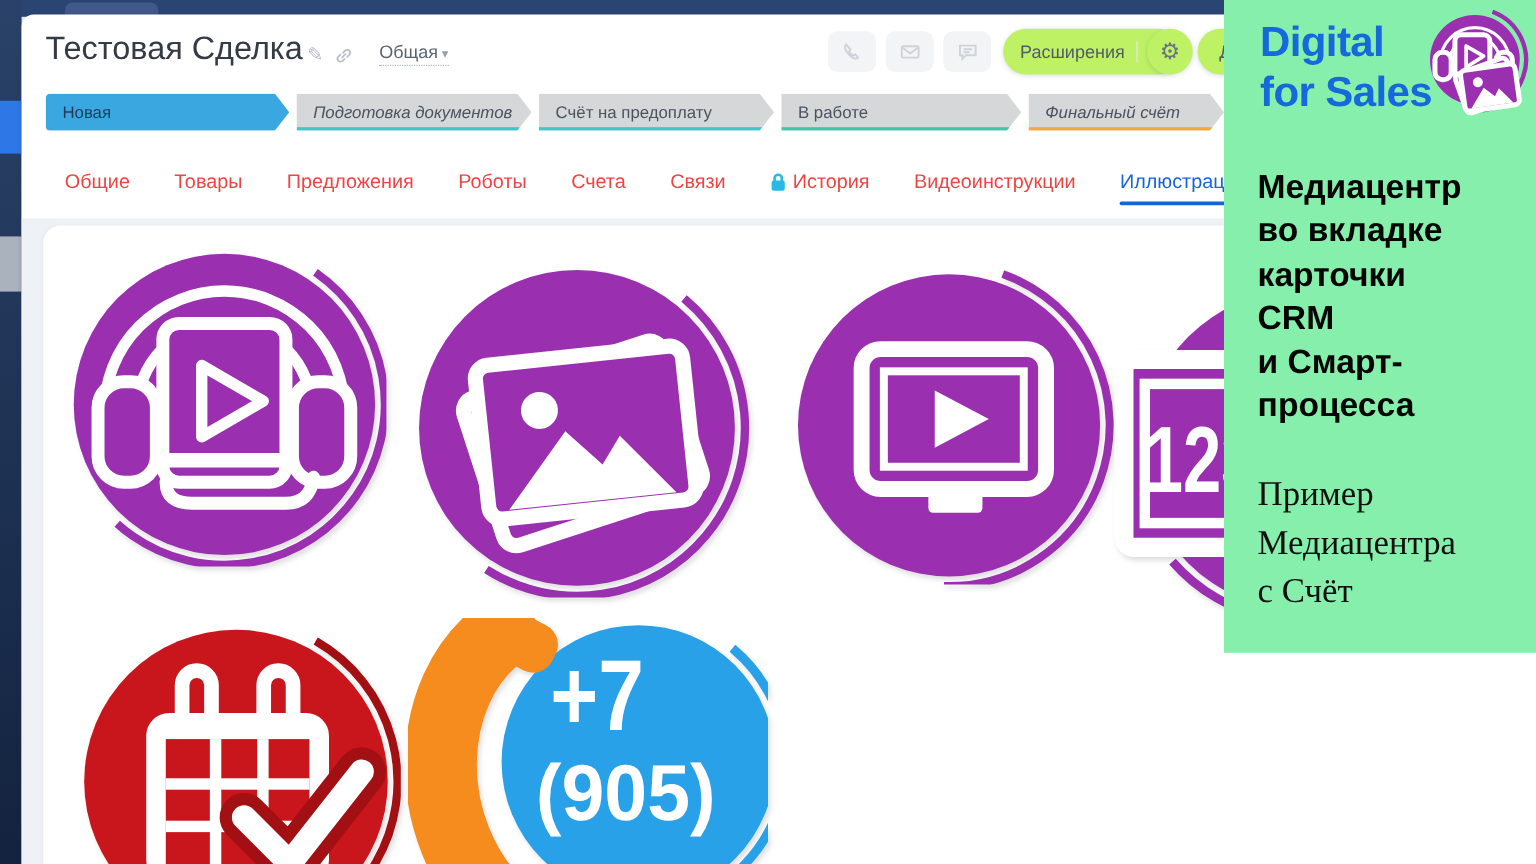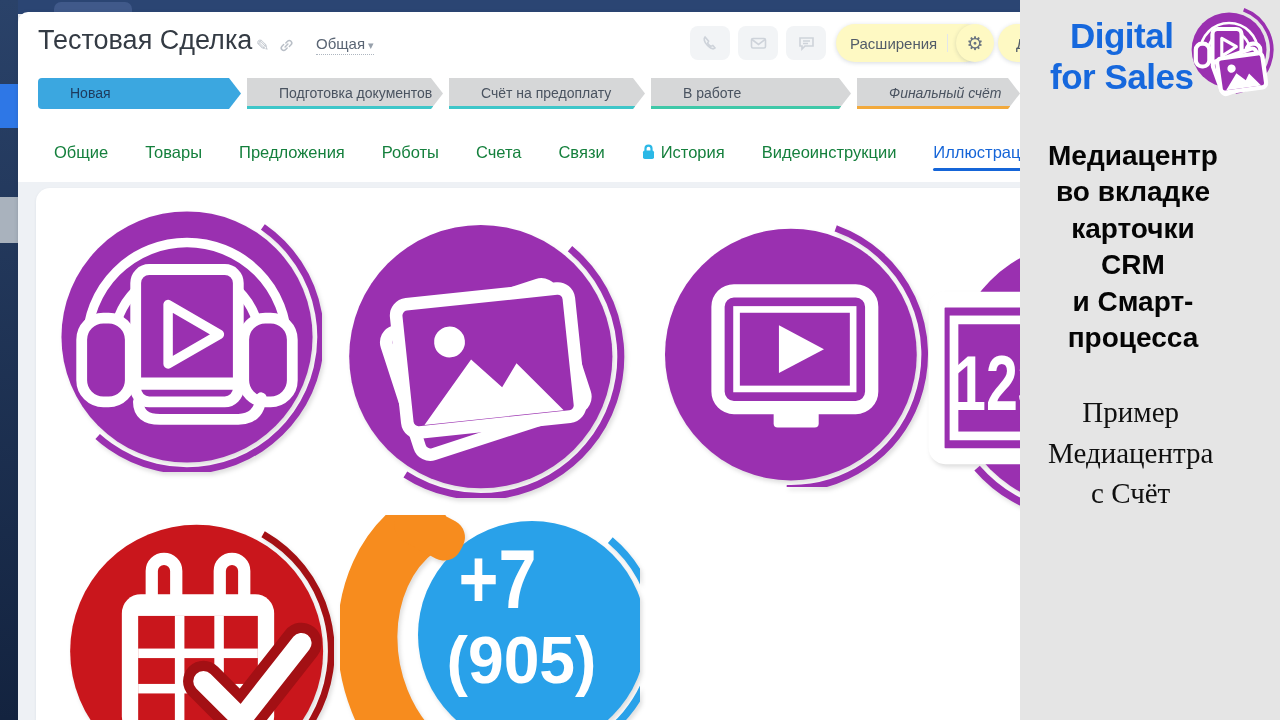--- a/index.html
+++ b/index.html
@@ -27,42 +27,42 @@
   .title-tools { position:absolute; left:238px; top:24px; display:flex; gap:10px; align-items:center; color:#b9bfc7; font-size:16px; }
   .category { position:absolute; left:298px; top:23px; font-size:15px; color:#5a6574;
     border-bottom:1px dotted #aeb6c0; padding-bottom:2px; cursor:pointer; }
   .category .caret { color:#97a0ab; font-size:11px; margin-left:3px; }
 
   .hdr-iconbtns { position:absolute; left:672px; top:14px; display:flex; gap:8px; }
   .hdr-iconbtn { width:40px; height:34px; border-radius:8px; background:#f2f4f6;
     display:flex; align-items:center; justify-content:center; }
   .hdr-iconbtn svg { stroke:#ced3da; fill:none; stroke-width:1.6; }
 
-  .pill { position:absolute; background:#fef9c3; border-radius:19px;
+  .pill { position:absolute; background:#bef264; border-radius:19px;
     box-shadow:0 1px 4px rgba(40,60,90,.18); display:flex; align-items:center; }
   .pill-ext { left:818px; top:12px; height:38px; padding:0 14px; gap:10px; }
   .pill-ext .lbl { font-size:15px; color:#525c69; }
   .pill-ext .div { width:1px; height:18px; background:#e3e6ea; }
   .gearbtn { left:938px; top:12px; width:38px; height:38px; border-radius:50%;
     justify-content:center; font-size:19px; color:#6a7480; }
   .pill-partial { left:980px; top:12px; height:38px; width:60px; padding-left:18px;
     font-size:15px; color:#525c69; align-items:center; }
 
   
   .stagebar { position:absolute; left:20px; top:66px; width:982px; height:31px; display:flex; gap:6px; }
   .chip { position:relative; height:31px; background:#d6d7d8; color:#4a5360;
-    font-size:14px; line-height:31px; padding-left:32px; white-space:nowrap; overflow:hidden;
+    font-size:14px; line-height:31px; padding-left:14px; white-space:nowrap; overflow:hidden;
     clip-path:polygon(0 0, calc(100% - 12px) 0, 100% 50%, calc(100% - 12px) 100%, 0 100%); }
   .chip.first { background:var(--stage_active); color:#1e3a5c; border-radius:4px 0 0 4px; font-weight:500; }
   .chip .uline { position:absolute; left:0; bottom:0; height:3px; width:calc(100% - 10px); }
-  .c0{width:203px;} .c1{width:196px;} .c2{width:196px;} .c3{width:200px;} .c4{flex:1;font-style:italic;}
+  .c0{width:203px;} .c1{width:196px;font-style:italic;} .c2{width:196px;} .c3{width:200px;} .c4{flex:1;font-style:italic;}
 
   
   .tabsrow { position:absolute; left:36px; top:120px; height:40px; display:flex; gap:37px; align-items:center; }
-  .tab { position:relative; font-size:16.5px; color:#15803d; white-space:nowrap; cursor:pointer;
+  .tab { position:relative; font-size:16.5px; color:#ef4444; white-space:nowrap; cursor:pointer;
     display:flex; align-items:center; gap:6px; }
   .tab.active { color:var(--tab_active); font-weight:500; }
   .tab.active::after { content:""; position:absolute; left:0; right:0; bottom:-9px; height:3px;
     background:var(--tab_active); border-radius:2px; }
 
   
   .contentarea { position:absolute; left:0; top:170px; right:0; bottom:0; background:#eef1f5; }
   .innercard { position:absolute; left:18px; top:6px; right:0; bottom:0; background:#fff;
     border-top-left-radius:14px; box-shadow:0 1px 3px rgba(30,50,80,.08); }
   .media-icon { position:absolute; }
@@ -70,21 +70,21 @@
 
   .f-purple{fill:var(--purple);} .s-purple{stroke:var(--purple);fill:none;}
   .f-red{fill:var(--red);} .s-reddark{stroke:var(--red_dark);fill:none;}
   .f-blue{fill:var(--blue);} .s-blue{stroke:var(--blue);fill:none;}
   .f-orange{fill:var(--orange);} .s-orange{stroke:var(--orange);fill:none;}
   .f-white{fill:#fff;} .s-white{stroke:#fff;fill:none;}
   .fw-sp{fill:var(--purple);stroke:#fff;} .fw-sr{fill:var(--red);stroke:#fff;}
   .icontext{fill:#fff;font-family:"Liberation Sans","DejaVu Sans",sans-serif;font-weight:bold;}
 
   
-  .sidebar { position:absolute; left:1020px; top:0; width:260px; height:720px; background:#e5e5e5;text-align:center; }
+  .sidebar { position:absolute; left:1020px; top:0; width:260px; height:544px; background:#86efac; }
   .logo-text { position:absolute; left:30px; top:16px; font-size:35px; font-weight:700;
     color:var(--brand_blue); line-height:1.17; letter-spacing:-0.5px; }
   .logo-mark { position:absolute; left:155px; top:2px; width:104px; height:104px; }
   .sb-heading { position:absolute; left:28px; top:138px; font-size:28px; font-weight:700;
     color:#050505; line-height:1.3; }
   .sb-sub { position:absolute; left:28px; top:392px; font-size:29px; font-weight:400;
     color:#101010; line-height:1.4;font-family:Liberation Serif, serif; }
   .sb-site { position:absolute; right:13px; bottom:16px; font-size:22px; font-weight:700;
     color:var(--brand_blue); }
 </style>

